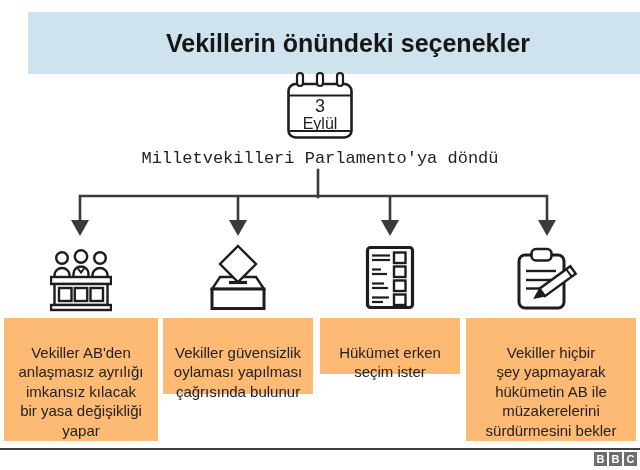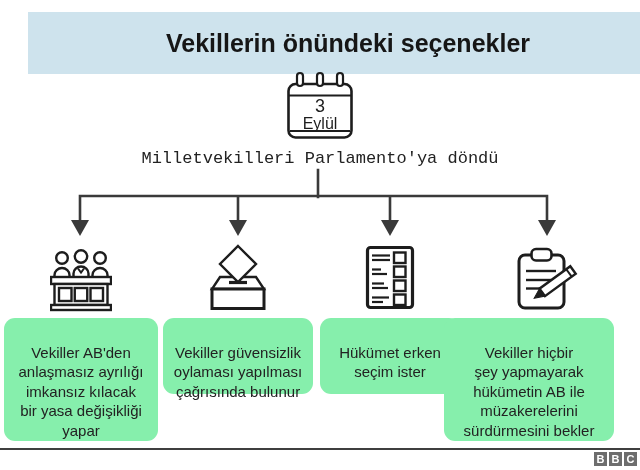--- a/index.html
+++ b/index.html
@@ -19,28 +19,28 @@
     position:absolute;left:0;top:149px;width:640px;text-align:center;
     font-size:17px;color:#222222;font-family:Liberation Mono, monospace;
   }
   .connectors{position:absolute;left:0;top:168px;}
   .opt-icon{position:absolute;}
   .icon1{left:50px;top:249px;}
   .icon2{left:208px;top:243px;}
   .icon3{left:365px;top:245px;}
   .icon4{left:516px;top:246px;}
   .obox{
-    position:absolute;background:#86efac;color:#222222;
+    position:absolute;background:#fdba74;color:#222222;
     font-size:15px;line-height:19.5px;text-align:center;
-    white-space:pre-line;padding-top:5px;box-sizing:border-box;border-radius:11px;
+    white-space:pre-line;padding-top:5px;box-sizing:border-box;
   }
   .obox1{left:4px;top:318px;width:154px;height:123px;}
   .obox2{left:163px;top:318px;width:150px;height:76px;text-align:center;}
-  .obox3{left:320px;top:318px;width:140px;height:76px;}
-  .obox4{left:444px;top:318px;width:170px;height:123px;}
+  .obox3{left:320px;top:318px;width:140px;height:56px;}
+  .obox4{left:466px;top:318px;width:170px;height:123px;}
   .footer-rule{
     position:absolute;left:0;top:448px;width:640px;height:2px;background:#3f3f3f;
   }
   .bbc{
     position:absolute;top:452px;right:3px;display:flex;gap:2px;
   }
   .bbc .blk{
     width:13px;height:14px;background:#6d6d6d;color:#ffffff;
     font-size:11px;font-weight:bold;line-height:14px;text-align:center;
     display:inline-block;

